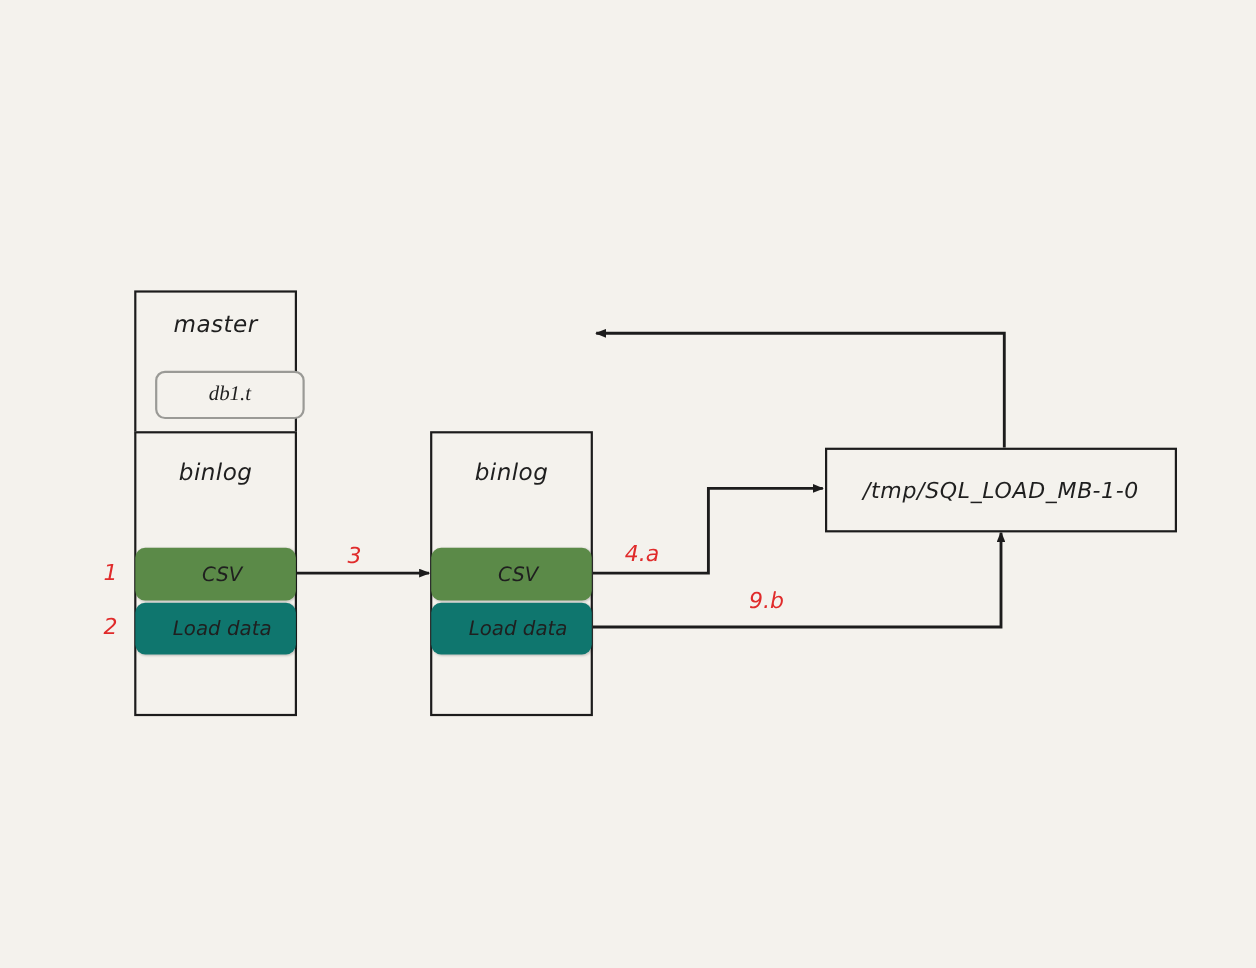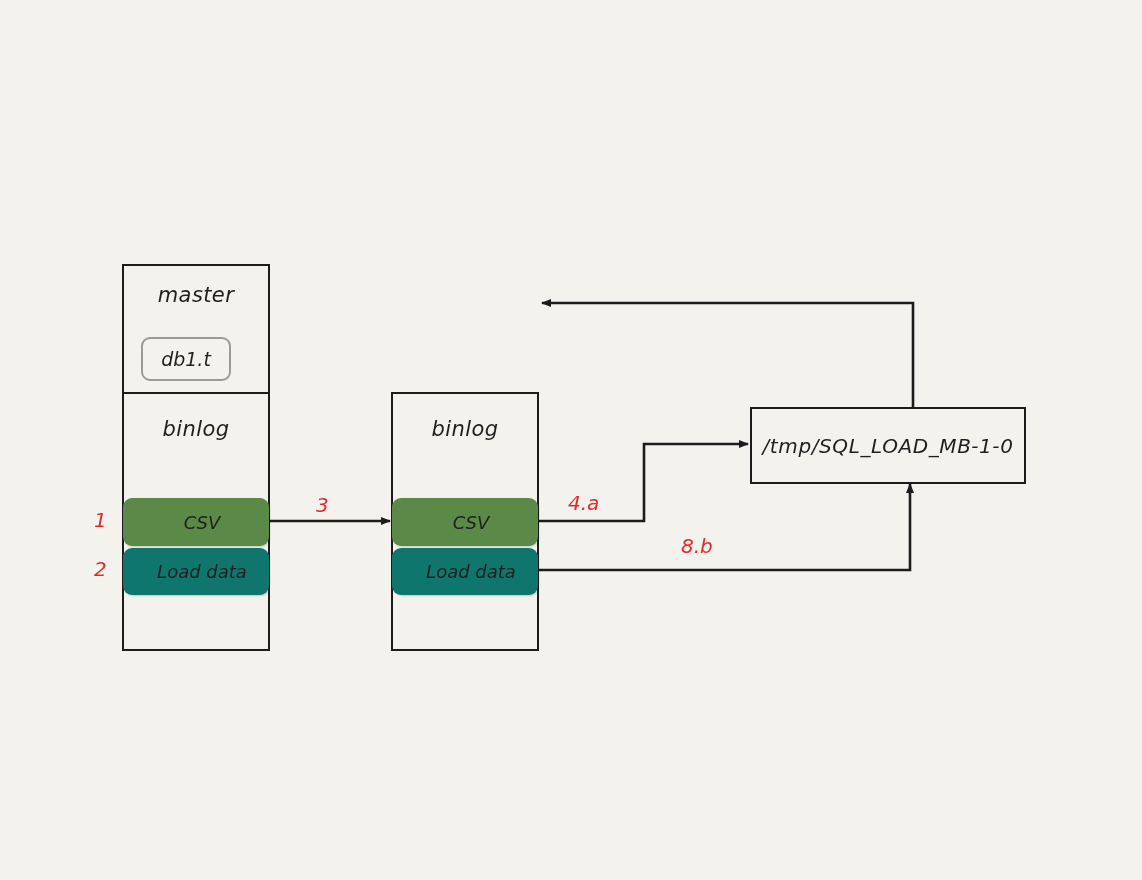--- a/index.html
+++ b/index.html
@@ -107,39 +107,39 @@
 
     <path d="M538,521 L644,521 L644,444 L748,444" fill="none" stroke="#1c1c1c" stroke-width="2.6" marker-end="url(#ah)"></path>
 
     <path d="M538,570 L910,570 L910,484" fill="none" stroke="#1c1c1c" stroke-width="2.6" marker-end="url(#ah)"></path>
 
     <path d="M913,407 L913,303 L542,303" fill="none" stroke="#1c1c1c" stroke-width="2.6" marker-end="url(#ah)"></path>
   </svg>
 
   <div class="node" style="left:122px; top:240px; width:148px; height:131px;margin-top:24px;">
     <div class="node-title" style="top:17px;">master</div>
-    <div class="db-chip" style="left:17px; top:71px; width:90px; height:44px;">db1.t</div>
+    <div class="db-chip" style="left:17px; top:71px; width:136px; height:44px;font-family:Liberation Serif, serif;">db1.t</div>
   </div>
 
 
   <div class="node" style="left:122px; top:392px; width:148px; height:259px;">
     <div class="node-title" style="top:23px;">binlog</div>
   </div>
   <div class="evt evt-csv" style="left:123px; top:498px; width:146px; height:48px;">CSV</div>
   <div class="evt evt-load" style="left:123px; top:548px; width:146px; height:47px;">Load data</div>
 
   <div class="node" style="left:391px; top:392px; width:148px; height:259px;">
     <div class="node-title" style="top:23px;">binlog</div>
   </div>
   <div class="evt evt-csv" style="left:392px; top:498px; width:146px; height:48px;">CSV</div>
   <div class="evt evt-load" style="left:392px; top:548px; width:146px; height:47px;">Load data</div>
 
-  <div class="node" style="left:750px; top:407px; width:276px; height:77px;">
+  <div class="node" style="left:750px; top:407px; width:320px; height:77px;">
     <div class="file-label" style="top:25px;">/tmp/SQL_LOAD_MB-1-0</div>
   </div>
 
   <div class="step" style="left:94px; top:508px;">1</div>
   <div class="step" style="left:94px; top:557px;">2</div>
   <div class="step" style="left:316px; top:493px;">3</div>
   <div class="step" style="left:568px; top:491px;">4.a</div>
-  <div class="step" style="left:681px; top:534px;">8.b</div>
+  <div class="step" style="left:681px; top:534px;">9.b</div>
 
 </div>
 
 </body></html>

